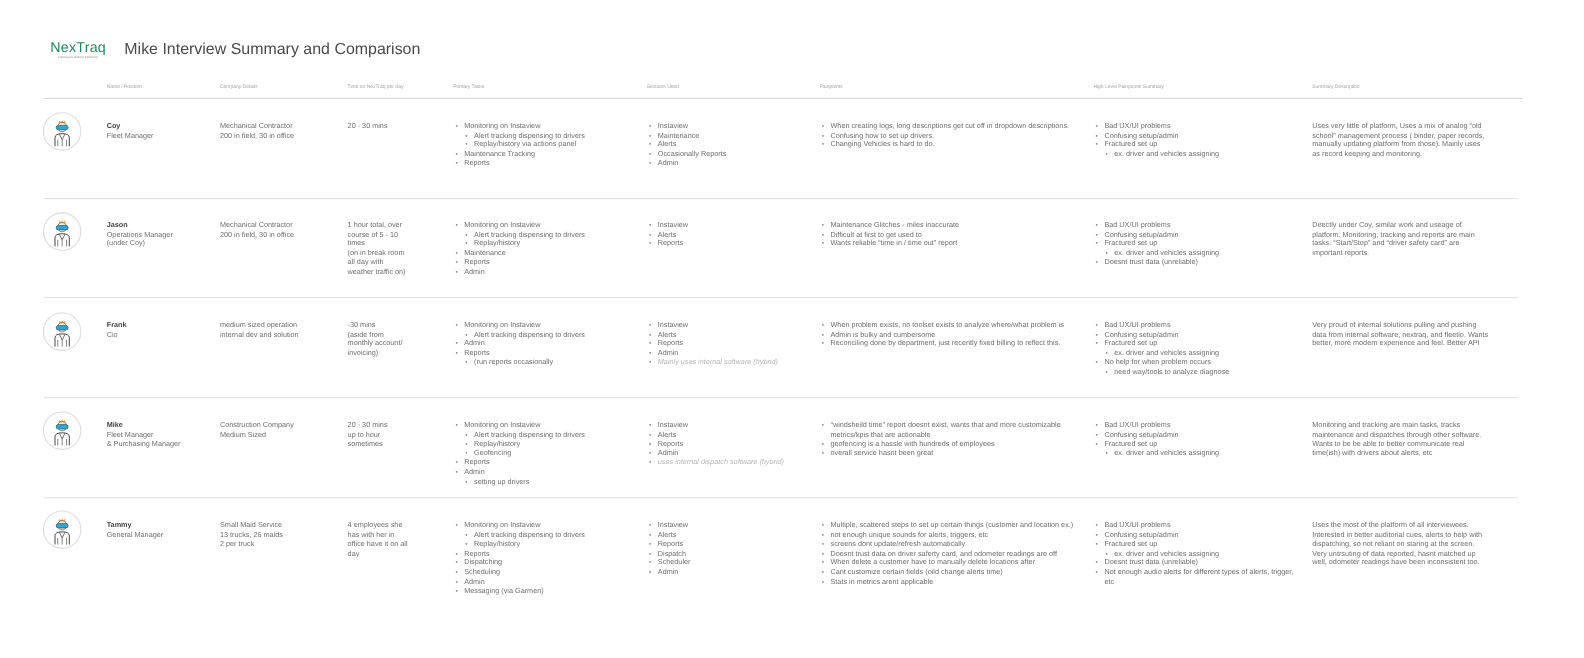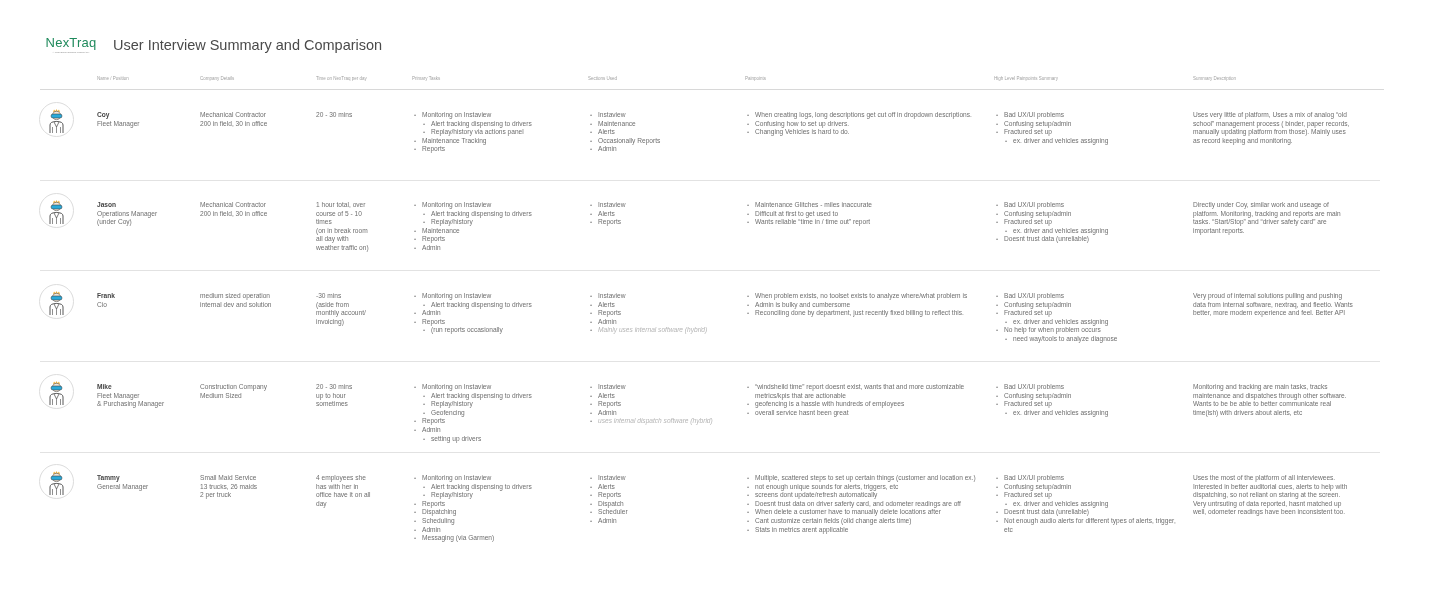--- a/index.html
+++ b/index.html
@@ -29,21 +29,21 @@
   .desc { width:158px; }
 </style>
 </head>
 <body>
 
 <div class="header">
   <div class="logo">
     <div class="logo-word">NexTraq</div>
     <div class="logo-sub">A MICHELIN GROUP COMPANY</div>
   </div>
-  <div class="title">User Interview Summary and Comparison</div>
+  <div class="title">Mike Interview Summary and Comparison</div>
 </div>
 
 <div id="col-headers">
     <div class="col-header" style="left: 97px;">Name / Position</div>
     <div class="col-header" style="left: 200px;">Company Details</div>
     <div class="col-header" style="left: 316px;">Time on NexTraq per day</div>
     <div class="col-header" style="left: 412px;">Primary Tasks</div>
     <div class="col-header" style="left: 588px;">Sections Used</div>
     <div class="col-header" style="left: 745px;">Painpoints</div>
     <div class="col-header" style="left: 994px;">High Level Painpoints Summary</div>

